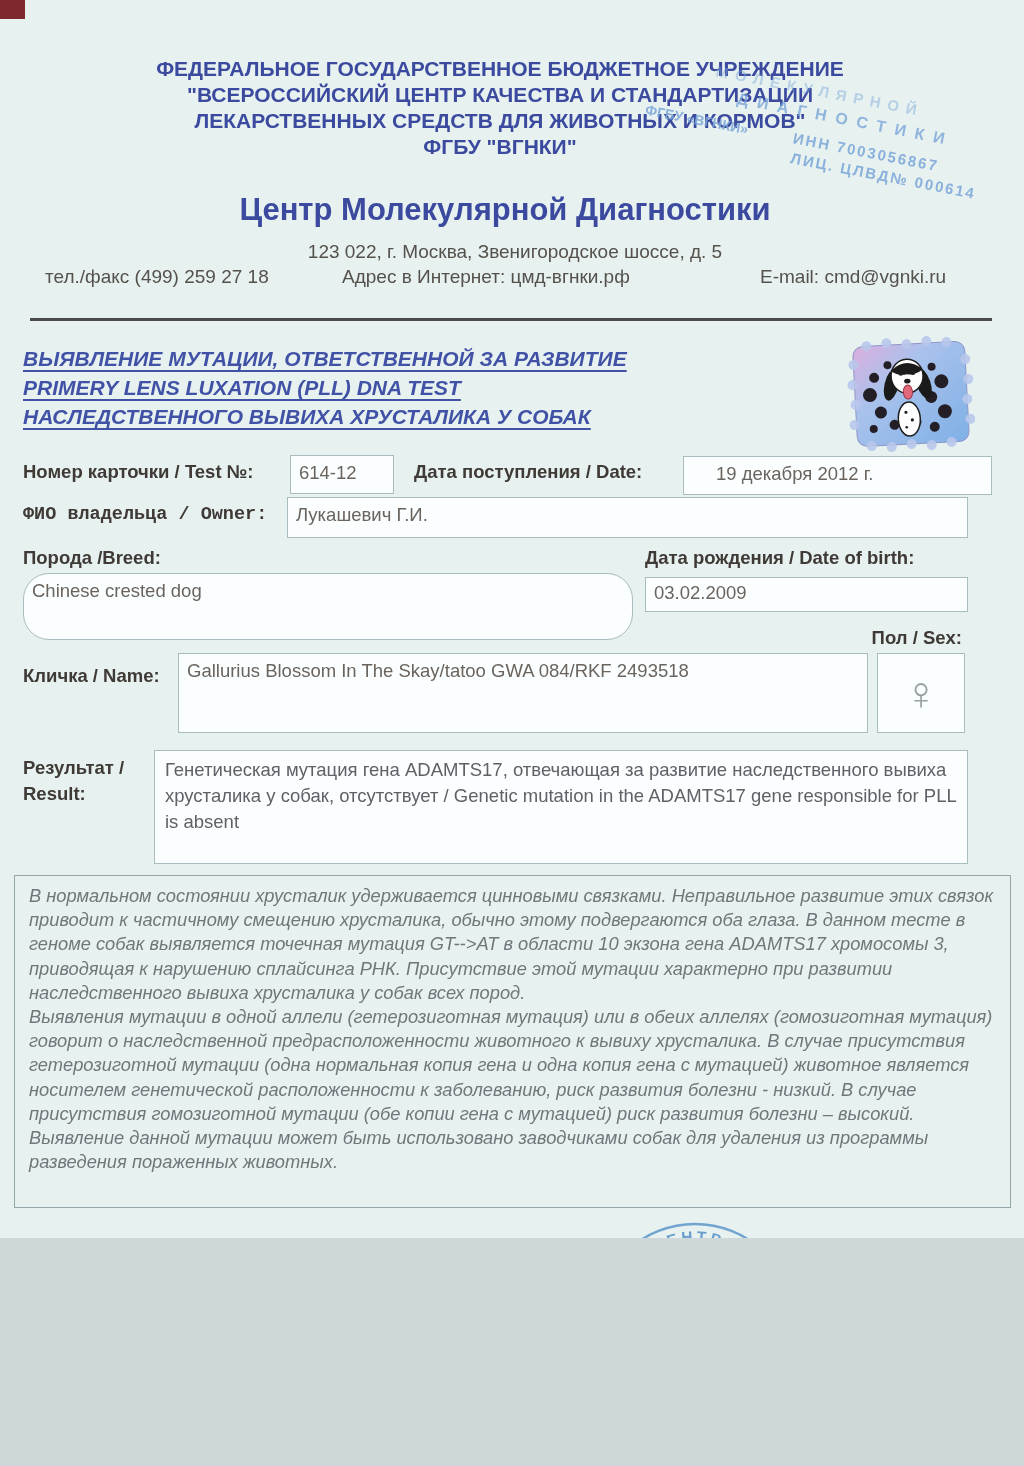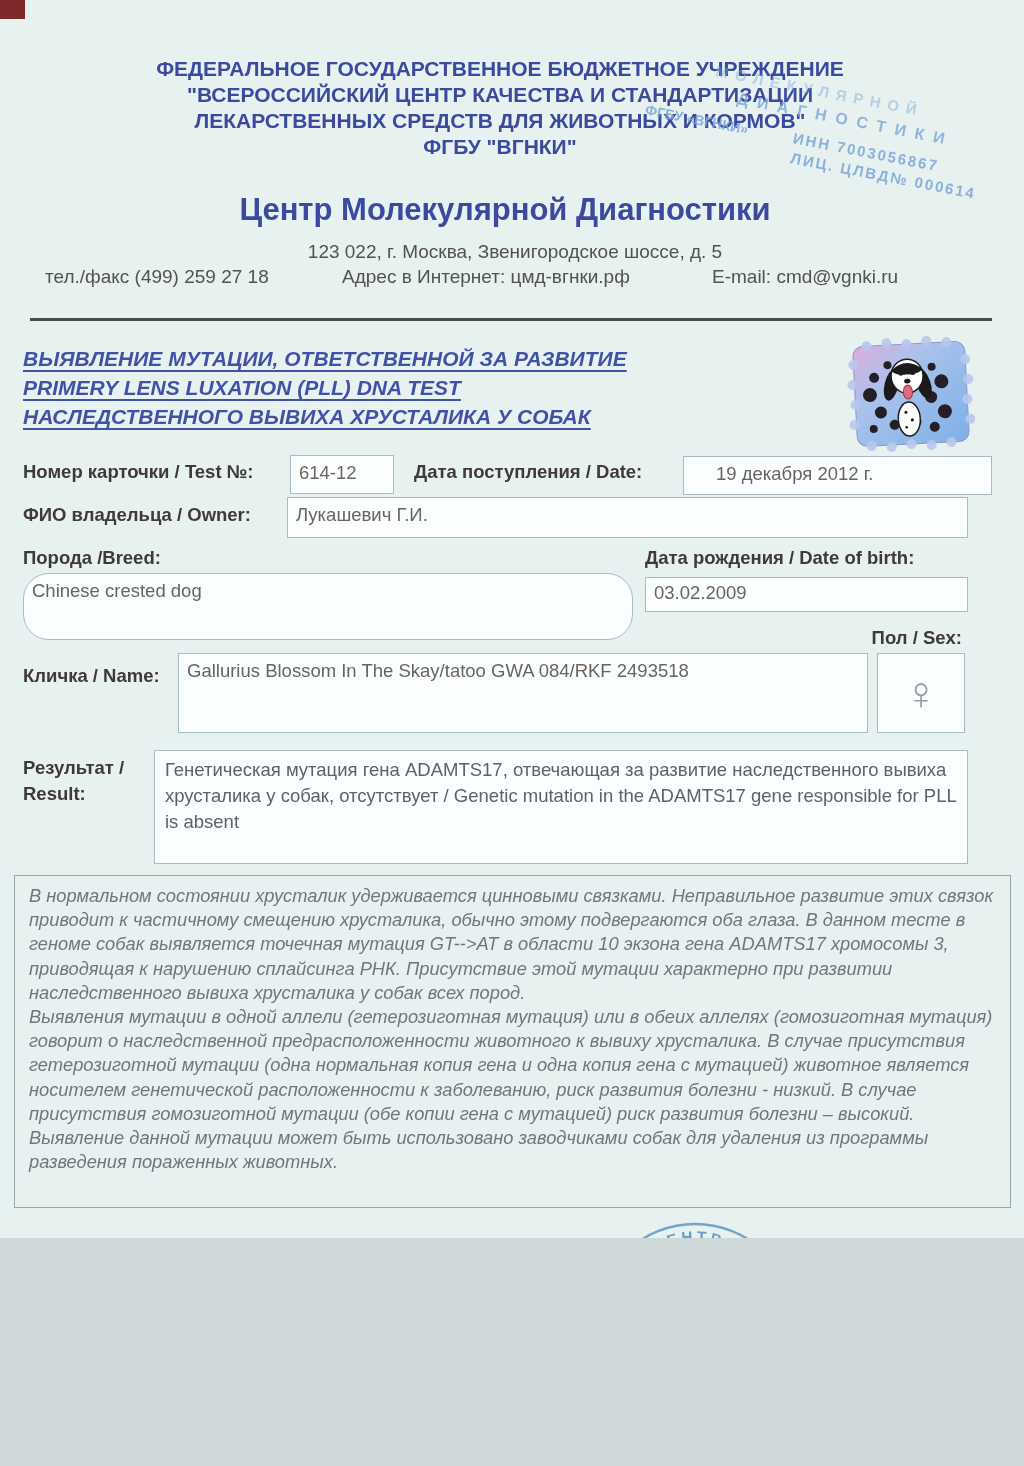--- a/index.html
+++ b/index.html
@@ -64,21 +64,21 @@
       <span>ФГБУ «ВГНКИ»</span><span class="inn">ИНН 7003056867</span>
     </div>
     <div class="cs4">ЛИЦ. ЦЛВД№ 000614</div>
   </div>
 
   <div class="abs center-name">Центр Молекулярной Диагностики</div>
 
   <div class="abs addr">123 022, г. Москва, Звенигородское шоссе, д. 5</div>
   <div class="abs contact" style="left:45px;">тел./факс (499) 259 27 18</div>
   <div class="abs contact" style="left:342px;">Адрес в Интернет: цмд-вгнки.рф</div>
-  <div class="abs contact" style="left:712px;">E-mail: cmd@vgnki.ru</div>
+  <div class="abs contact" style="left:760px;">E-mail: cmd@vgnki.ru</div>
 
   <div class="abs rule"></div>
 
   <div class="abs title-block">
     <div><span class="tl">ВЫЯВЛЕНИЕ МУТАЦИИ, ОТВЕТСТВЕННОЙ ЗА РАЗВИТИЕ</span></div>
     <div><span class="tl">PRIMERY LENS LUXATION (PLL) DNA TEST</span></div>
     <div><span class="tl">НАСЛЕДСТВЕННОГО ВЫВИХА ХРУСТАЛИКА У СОБАК</span></div>
   </div>
 
   <svg class="abs" style="left:845px;top:334px;" width="130" height="120" viewBox="0 0 130 120">
@@ -144,21 +144,21 @@
 
   <div class="abs lbl" style="left:23px;top:461px;">Номер карточки / Test №:</div>
   <div class="abs box" style="left:290px;top:455px;width:102px;height:37px;">
     <div class="val">614-12</div>
   </div>
   <div class="abs lbl" style="left:414px;top:461px;">Дата поступления / Date:</div>
   <div class="abs box" style="left:683px;top:456px;width:283px;height:37px;padding-left:24px;">
     <div class="val">19 декабря 2012 г.</div>
   </div>
 
-  <div class="abs lbl" style="left:23px;top:504px;">ФИО владельца / Owner:</div>
+  <div class="abs lbl" style="left:23px;top:504px;font-family:Liberation Mono, monospace;">ФИО владельца / Owner:</div>
   <div class="abs box" style="left:287px;top:497px;width:679px;height:39px;">
     <div class="val">Лукашевич Г.И.</div>
   </div>
 
   <div class="abs lbl" style="left:23px;top:547px;">Порода /Breed:</div>
   <div class="abs lbl" style="left:645px;top:547px;">Дата рождения / Date of birth:</div>
   <div class="abs box" style="left:23px;top:573px;width:608px;height:65px;border-radius:26px;">
     <div class="val">Chinese crested dog</div>
   </div>
   <div class="abs box" style="left:645px;top:577px;width:321px;height:33px;">

